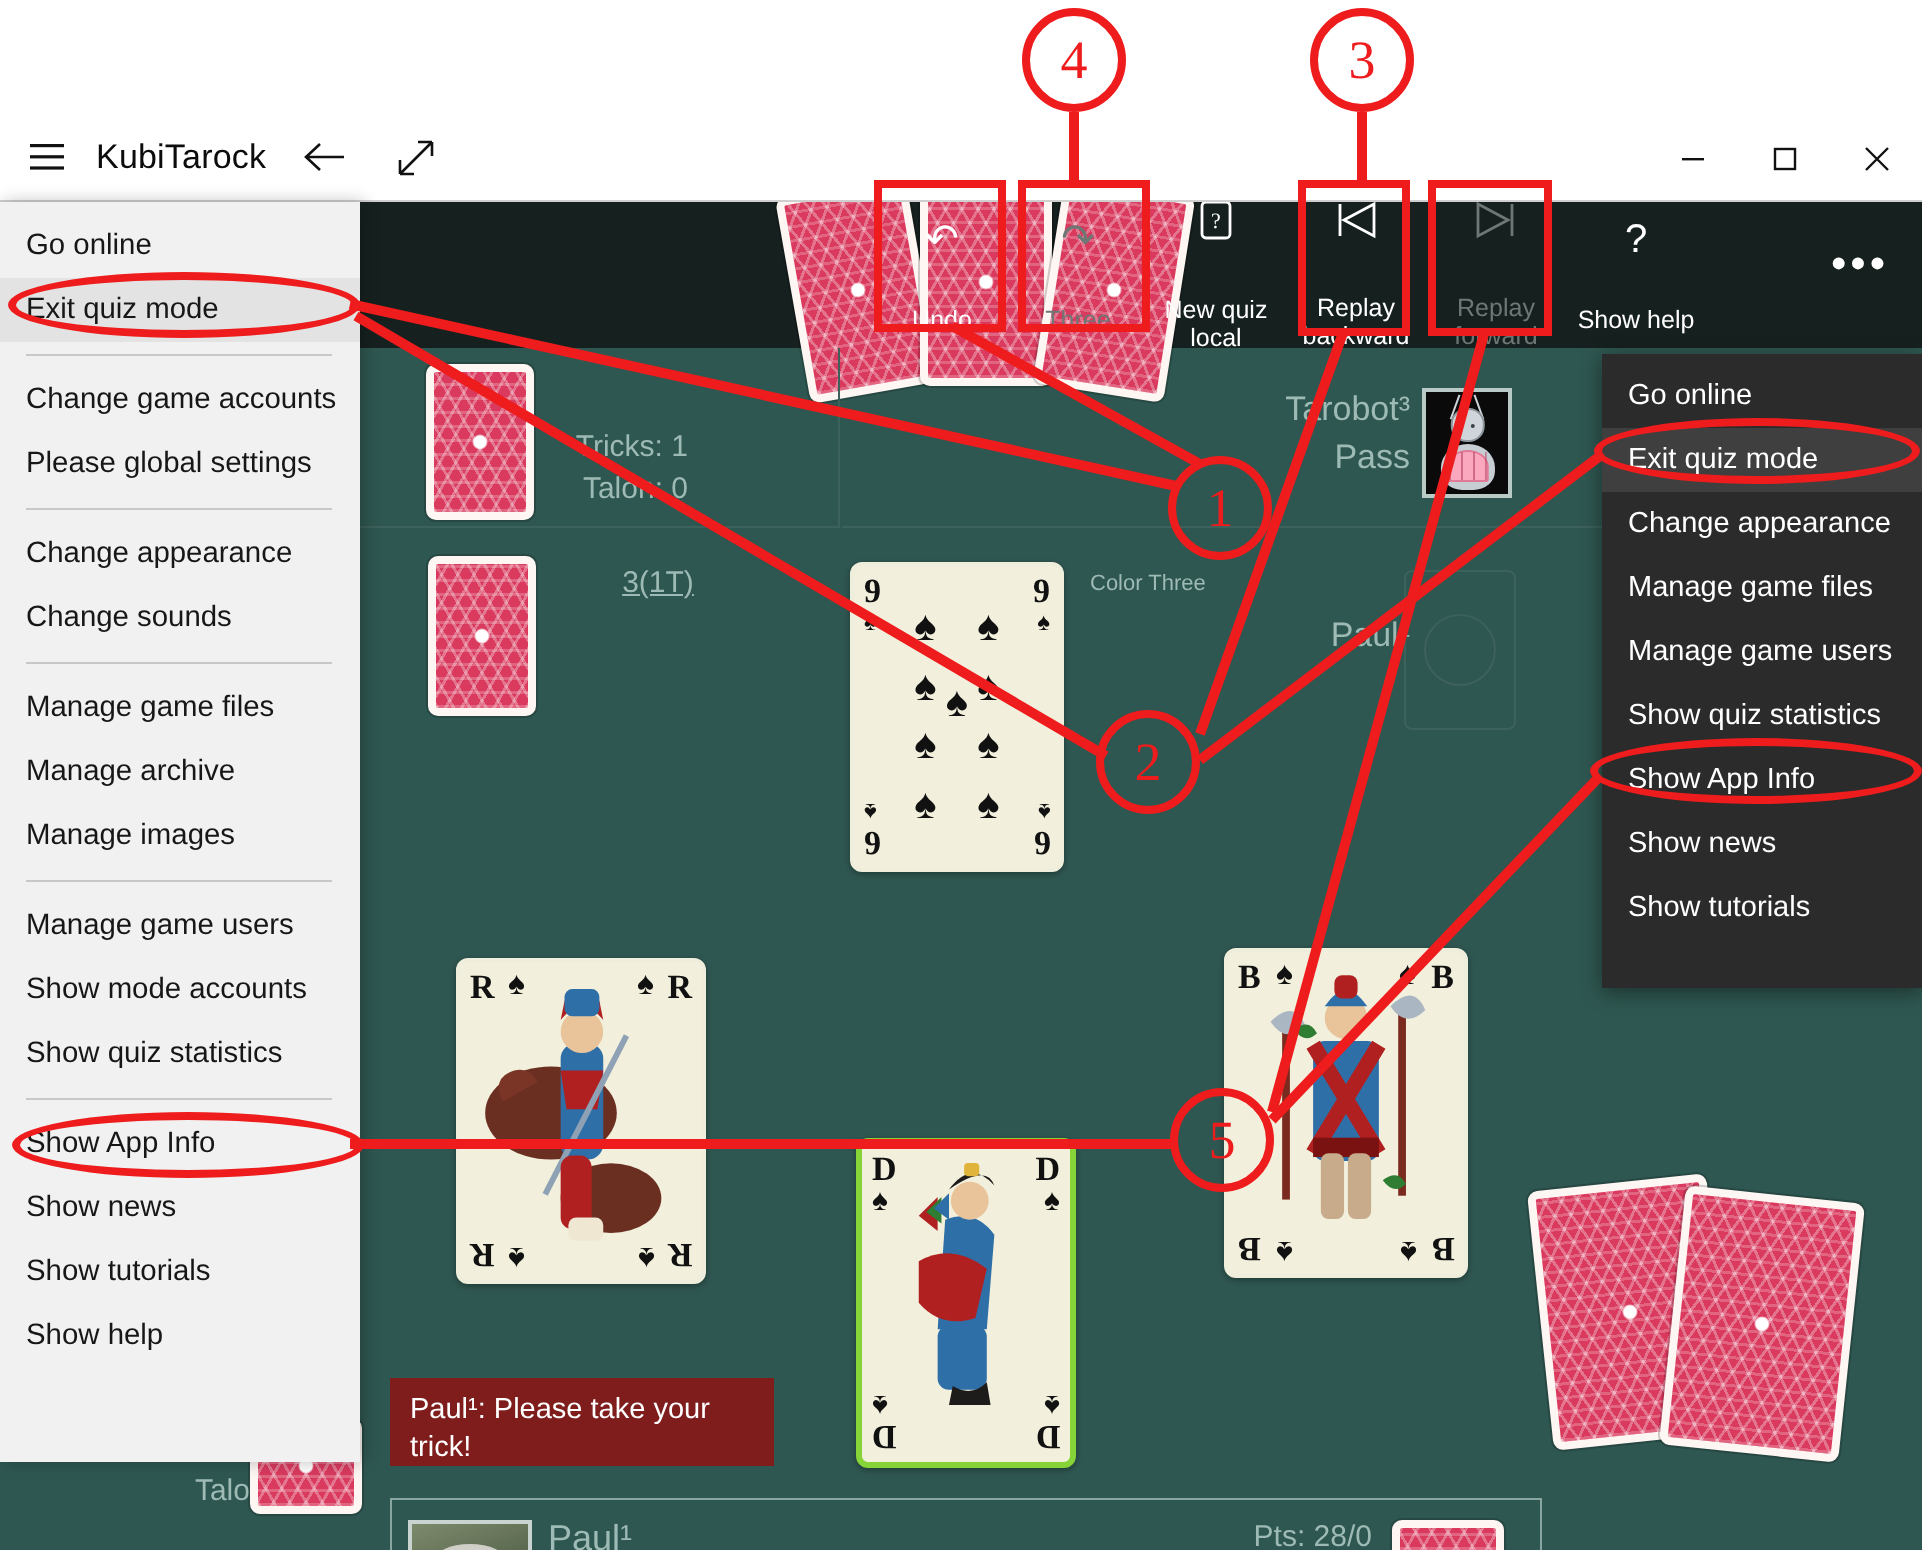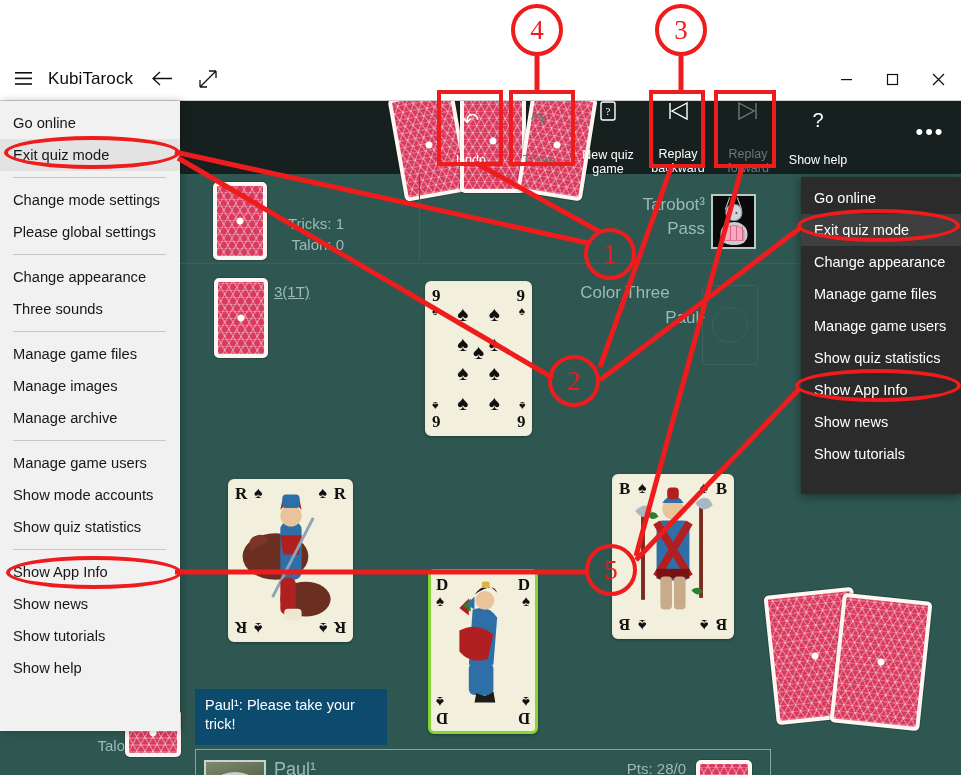--- a/index.html
+++ b/index.html
@@ -177,22 +177,22 @@
   }
   #menu-light .mi {
     height: 32px; display: flex; align-items: center;
     padding-left: 13px; color: #171717; font-size: 14.7px; white-space: nowrap;
   }
   #menu-light .mi.hl { background: #e3e3e3; }
   #menu-light .sep { height: 1px; background: #c8c8c8; margin: 6px 14px 6px 13px; }
 
   
   #chat-bubble {
-    position: absolute; left: 195px; top: 588px; width: 192px; height: 56px;
-    background: #0c4a6e; color: #ffffff;
+    position: absolute; left: 195px; top: 588px; width: 192px; height: 44px;
+    background: #7f1d1d; color: #ffffff;
     font-size: 14.5px; line-height: 19px;
     padding: 7px 10px; z-index: 12;
   }
 
   
   #player-bar {
     position: absolute; left: 195px; top: 648px; width: 576px; height: 127px;
     background: #2f5751;
     border-top: 1px solid #88a5a0; border-left: 1px solid #88a5a0;
     border-right: 1px solid #88a5a0;
@@ -278,21 +278,21 @@
         <span class="lbl">Three</span>
       </div>
       <div class="tbtn wide">
         <span class="glyph">
           <svg width="20" height="22" viewBox="0 0 20 22">
               <rect x="3" y="2" width="14" height="18" rx="2" fill="none" stroke="#fff" stroke-width="1.4"></rect>
               <text x="10" y="15" font-size="11" fill="#fff" text-anchor="middle" font-family="Liberation Serif, serif">?</text>
             </svg>
         </span>
         <span class="lbl">New quiz
-game</span>
+local</span>
       </div>
       <div class="tbtn wide">
         <span class="glyph">
           <svg width="22" height="20" viewBox="0 0 22 20">
               <path d="M3 2 V18 M20 2 L5 10 L20 18 Z" fill="none" stroke="#fff" stroke-width="1.4"></path>
             </svg>
         </span>
         <span class="lbl">Replay
 backward</span>
       </div>
@@ -326,23 +326,23 @@
         <div class="bot-ant r"></div>
       <div class="bot-head">
           <div class="bot-eye l"></div>
           <div class="bot-eye r"></div>
         </div>
       <div class="bot-body"></div>
         <div class="bot-fan"></div>
     </div>
 
     <div class="card-back" style="position:absolute;left:214px;top:177px;width:54px;height:80px;"></div>
-    <div class="stat" style="position:absolute;left:274px;top:180px;width:110px;text-align:left;text-decoration:underline;">3(1T)</div>
-
-    <div class="pname" style="position:absolute;left:545px;top:180px;width:160px;text-align:center;font-size:17px;">Color Three</div>
+    <div class="stat" style="position:absolute;left:274px;top:180px;width:110px;text-align:center;text-decoration:underline;">3(1T)</div>
+
+    <div class="pname" style="position:absolute;left:545px;top:180px;width:160px;text-align:left;font-size:11px;">Color Three</div>
     <div class="pname" style="position:absolute;left:545px;top:205px;width:160px;text-align:right;">Paul¹</div>
     <div style="position:absolute;left:702px;top:184px;width:56px;height:80px;border:1px solid #3d615b;border-radius:4px;">
       <div style="position:absolute;left:50%;top:50%;width:36px;height:36px;transform:translate(-50%,-50%);border:1px solid #3d615b;border-radius:50%;"></div>
     </div>
 
     <div class="card-face" style="position:absolute;left:425px;top:180px;width:107px;height:155px;">
       <div class="corner tl" style="font-size:17px;">9</div>
       <div class="corner tl" style="font-size:12px;top:22px;">♠</div>
       <div class="corner tr" style="font-size:17px;">9</div>
       <div class="corner tr" style="font-size:12px;top:22px;">♠</div>
@@ -467,29 +467,29 @@
     <div class="mi">Show quiz statistics</div>
     <div class="mi">Show App Info</div>
     <div class="mi">Show news</div>
     <div class="mi">Show tutorials</div>
   </div>
 
   <div id="menu-light">
     <div class="mi">Go online</div>
     <div class="mi hl">Exit quiz mode</div>
     <div class="sep"></div>
-    <div class="mi">Change mode settings</div>
+    <div class="mi">Change game accounts</div>
     <div class="mi">Please global settings</div>
     <div class="sep"></div>
     <div class="mi">Change appearance</div>
-    <div class="mi">Three sounds</div>
+    <div class="mi">Change sounds</div>
     <div class="sep"></div>
     <div class="mi">Manage game files</div>
+    <div class="mi">Manage archive</div>
     <div class="mi">Manage images</div>
-    <div class="mi">Manage archive</div>
     <div class="sep"></div>
     <div class="mi">Manage game users</div>
     <div class="mi">Show mode accounts</div>
     <div class="mi">Show quiz statistics</div>
     <div class="sep"></div>
     <div class="mi">Show App Info</div>
     <div class="mi">Show news</div>
     <div class="mi">Show tutorials</div>
     <div class="mi">Show help</div>
   </div>

